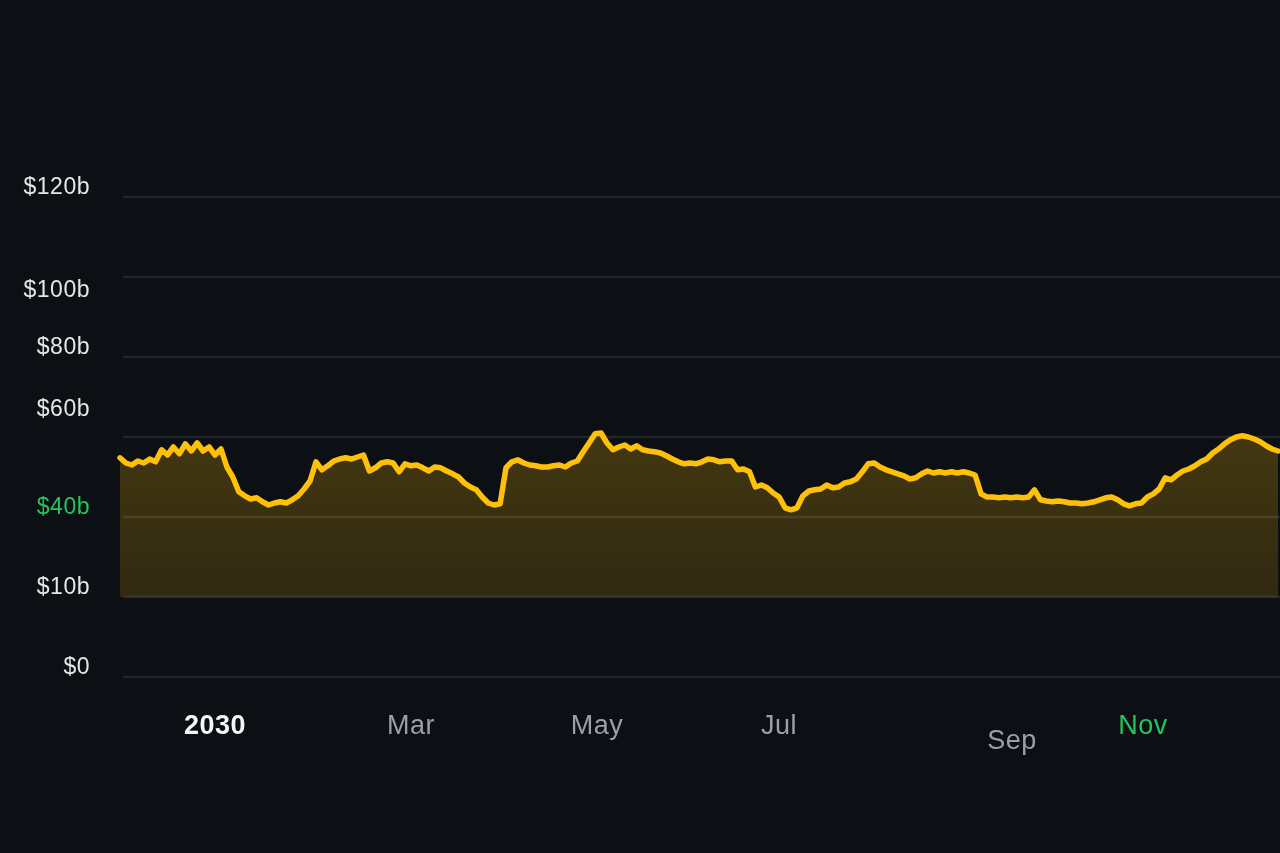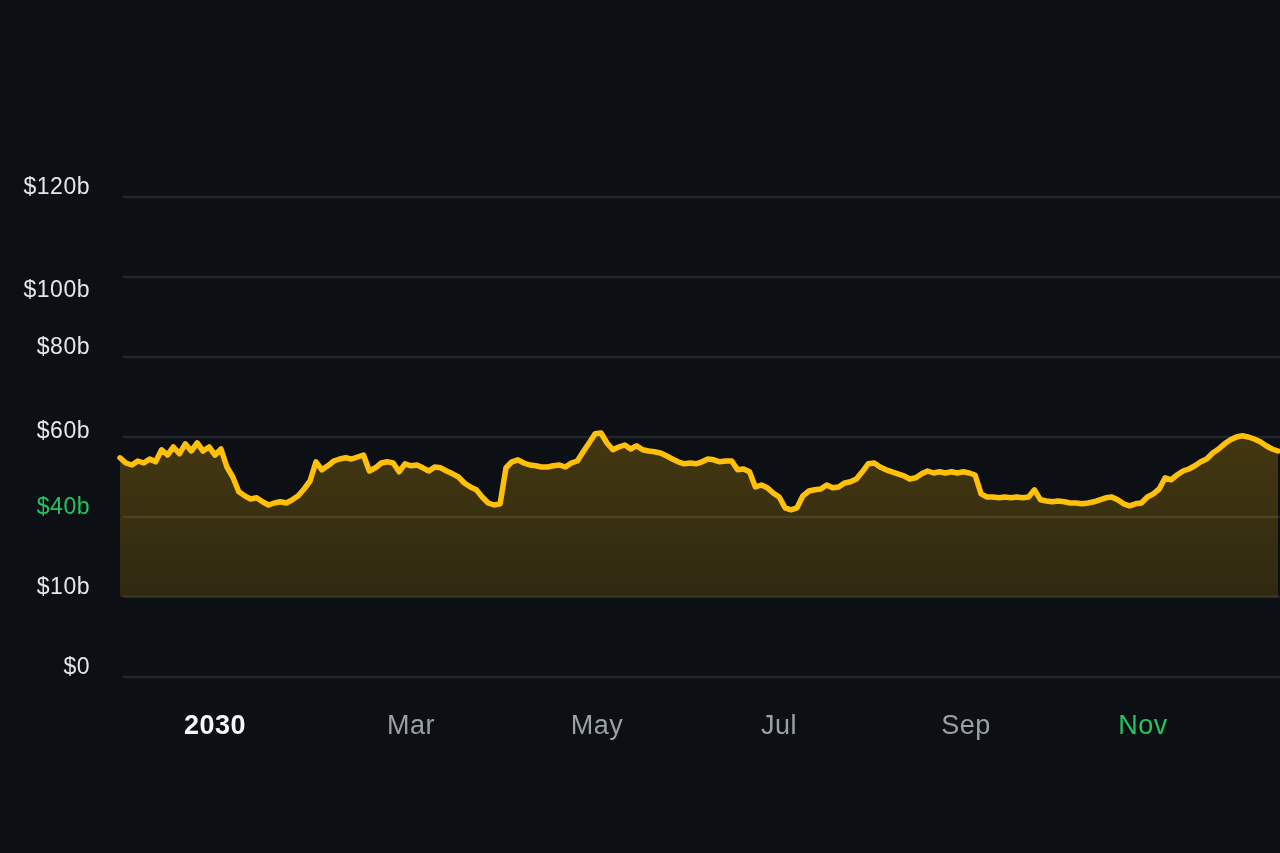--- a/index.html
+++ b/index.html
@@ -30,26 +30,26 @@
         <line x1="123" y1="357" x2="1280" y2="357" stroke="#21252c" stroke-width="2.5"></line>
         <line x1="123" y1="277" x2="1280" y2="277" stroke="#21252c" stroke-width="2.5"></line>
         <line x1="123" y1="197" x2="1280" y2="197" stroke="#21252c" stroke-width="2.5"></line>
         <path d="M120.0,457.8 L125.9,463.0 L131.9,465.0 L137.8,461.0 L143.8,463.0 L149.7,459.0 L155.6,461.8 L161.6,449.8 L167.5,455.0 L173.4,447.0 L179.4,453.8 L185.3,443.8 L191.3,451.0 L197.2,443.0 L203.1,451.0 L209.1,447.0 L215.0,455.0 L221.0,449.0 L226.9,467.0 L232.8,477.0 L238.8,491.8 L244.7,495.8 L250.6,499.0 L256.6,497.8 L262.5,501.8 L268.5,505.0 L274.4,503.0 L280.3,501.8 L286.3,503.0 L292.2,499.8 L298.2,495.8 L304.1,489.0 L310.0,481.0 L316.0,461.8 L321.9,469.8 L327.8,465.8 L333.8,461.0 L339.7,459.0 L345.7,457.8 L351.6,459.0 L357.5,457.0 L363.5,455.0 L369.4,471.0 L375.4,467.8 L381.3,463.0 L387.2,461.8 L393.2,463.0 L399.1,471.8 L405.0,463.8 L411.0,465.8 L416.9,465.0 L422.9,467.8 L428.8,471.0 L434.7,467.0 L440.7,467.8 L446.6,471.0 L452.6,473.8 L458.5,477.0 L464.4,483.0 L470.4,487.0 L476.3,489.8 L482.2,497.0 L488.2,503.0 L494.1,505.0 L500.1,503.8 L506.0,467.8 L511.9,461.8 L517.9,459.8 L523.8,463.0 L529.8,465.0 L535.7,465.8 L541.6,467.0 L547.6,467.0 L553.5,465.8 L559.4,465.0 L565.4,467.0 L571.3,463.0 L577.3,461.0 L583.2,451.8 L589.1,443.0 L595.1,433.8 L601.0,433.0 L607.0,443.0 L612.9,449.8 L618.8,447.0 L624.8,445.0 L630.7,449.0 L636.6,445.8 L642.6,449.8 L648.5,451.0 L654.5,451.8 L660.4,453.0 L666.3,455.8 L672.3,459.0 L678.2,461.8 L684.2,463.8 L690.1,463.0 L696.0,463.8 L702.0,461.8 L707.9,459.0 L713.8,459.8 L719.8,461.8 L725.7,461.0 L731.7,461.0 L737.6,469.8 L743.5,469.0 L749.5,471.8 L755.4,487.0 L761.4,485.0 L767.3,487.8 L773.2,493.0 L779.2,497.0 L785.1,507.8 L791.0,509.8 L797.0,507.8 L802.9,495.8 L808.9,491.0 L814.8,489.8 L820.7,489.0 L826.7,485.0 L832.6,487.8 L838.6,487.0 L844.5,483.0 L850.4,481.8 L856.4,479.0 L862.3,471.8 L868.2,463.8 L874.2,463.0 L880.1,467.0 L886.1,469.8 L892.0,471.8 L897.9,473.8 L903.9,475.8 L909.8,479.0 L915.8,477.8 L921.7,473.8 L927.6,471.0 L933.6,473.0 L939.5,471.8 L945.4,473.0 L951.4,471.8 L957.3,473.0 L963.3,471.8 L969.2,473.0 L975.1,475.0 L981.1,493.8 L987.0,497.0 L993.0,497.0 L998.9,497.8 L1004.8,497.0 L1010.8,497.8 L1016.7,497.0 L1022.6,497.8 L1028.6,497.0 L1034.5,489.8 L1040.5,499.8 L1046.4,501.0 L1052.3,501.8 L1058.3,501.0 L1064.2,501.8 L1070.2,503.0 L1076.1,503.0 L1082.0,503.8 L1088.0,503.0 L1093.9,501.8 L1099.8,499.8 L1105.8,497.8 L1111.7,497.0 L1117.7,499.8 L1123.6,503.8 L1129.5,505.8 L1135.5,503.8 L1141.4,503.0 L1147.4,497.0 L1153.3,493.8 L1159.2,489.0 L1165.2,477.8 L1171.1,479.8 L1177.0,475.0 L1183.0,471.0 L1188.9,469.0 L1194.9,465.8 L1200.8,461.8 L1206.7,459.0 L1212.7,453.0 L1218.6,449.0 L1224.6,443.8 L1230.5,439.8 L1236.4,437.0 L1242.4,435.8 L1248.3,437.0 L1254.2,439.0 L1260.2,441.8 L1266.1,445.8 L1272.1,449.0 L1278.0,451.0 L1278.0,597 L120,597 Z" fill="url(#fillGrad)"></path>
         <path d="M120.0,457.8 L125.9,463.0 L131.9,465.0 L137.8,461.0 L143.8,463.0 L149.7,459.0 L155.6,461.8 L161.6,449.8 L167.5,455.0 L173.4,447.0 L179.4,453.8 L185.3,443.8 L191.3,451.0 L197.2,443.0 L203.1,451.0 L209.1,447.0 L215.0,455.0 L221.0,449.0 L226.9,467.0 L232.8,477.0 L238.8,491.8 L244.7,495.8 L250.6,499.0 L256.6,497.8 L262.5,501.8 L268.5,505.0 L274.4,503.0 L280.3,501.8 L286.3,503.0 L292.2,499.8 L298.2,495.8 L304.1,489.0 L310.0,481.0 L316.0,461.8 L321.9,469.8 L327.8,465.8 L333.8,461.0 L339.7,459.0 L345.7,457.8 L351.6,459.0 L357.5,457.0 L363.5,455.0 L369.4,471.0 L375.4,467.8 L381.3,463.0 L387.2,461.8 L393.2,463.0 L399.1,471.8 L405.0,463.8 L411.0,465.8 L416.9,465.0 L422.9,467.8 L428.8,471.0 L434.7,467.0 L440.7,467.8 L446.6,471.0 L452.6,473.8 L458.5,477.0 L464.4,483.0 L470.4,487.0 L476.3,489.8 L482.2,497.0 L488.2,503.0 L494.1,505.0 L500.1,503.8 L506.0,467.8 L511.9,461.8 L517.9,459.8 L523.8,463.0 L529.8,465.0 L535.7,465.8 L541.6,467.0 L547.6,467.0 L553.5,465.8 L559.4,465.0 L565.4,467.0 L571.3,463.0 L577.3,461.0 L583.2,451.8 L589.1,443.0 L595.1,433.8 L601.0,433.0 L607.0,443.0 L612.9,449.8 L618.8,447.0 L624.8,445.0 L630.7,449.0 L636.6,445.8 L642.6,449.8 L648.5,451.0 L654.5,451.8 L660.4,453.0 L666.3,455.8 L672.3,459.0 L678.2,461.8 L684.2,463.8 L690.1,463.0 L696.0,463.8 L702.0,461.8 L707.9,459.0 L713.8,459.8 L719.8,461.8 L725.7,461.0 L731.7,461.0 L737.6,469.8 L743.5,469.0 L749.5,471.8 L755.4,487.0 L761.4,485.0 L767.3,487.8 L773.2,493.0 L779.2,497.0 L785.1,507.8 L791.0,509.8 L797.0,507.8 L802.9,495.8 L808.9,491.0 L814.8,489.8 L820.7,489.0 L826.7,485.0 L832.6,487.8 L838.6,487.0 L844.5,483.0 L850.4,481.8 L856.4,479.0 L862.3,471.8 L868.2,463.8 L874.2,463.0 L880.1,467.0 L886.1,469.8 L892.0,471.8 L897.9,473.8 L903.9,475.8 L909.8,479.0 L915.8,477.8 L921.7,473.8 L927.6,471.0 L933.6,473.0 L939.5,471.8 L945.4,473.0 L951.4,471.8 L957.3,473.0 L963.3,471.8 L969.2,473.0 L975.1,475.0 L981.1,493.8 L987.0,497.0 L993.0,497.0 L998.9,497.8 L1004.8,497.0 L1010.8,497.8 L1016.7,497.0 L1022.6,497.8 L1028.6,497.0 L1034.5,489.8 L1040.5,499.8 L1046.4,501.0 L1052.3,501.8 L1058.3,501.0 L1064.2,501.8 L1070.2,503.0 L1076.1,503.0 L1082.0,503.8 L1088.0,503.0 L1093.9,501.8 L1099.8,499.8 L1105.8,497.8 L1111.7,497.0 L1117.7,499.8 L1123.6,503.8 L1129.5,505.8 L1135.5,503.8 L1141.4,503.0 L1147.4,497.0 L1153.3,493.8 L1159.2,489.0 L1165.2,477.8 L1171.1,479.8 L1177.0,475.0 L1183.0,471.0 L1188.9,469.0 L1194.9,465.8 L1200.8,461.8 L1206.7,459.0 L1212.7,453.0 L1218.6,449.0 L1224.6,443.8 L1230.5,439.8 L1236.4,437.0 L1242.4,435.8 L1248.3,437.0 L1254.2,439.0 L1260.2,441.8 L1266.1,445.8 L1272.1,449.0 L1278.0,451.0" fill="none" stroke="#FFC107" stroke-width="5.5" stroke-linejoin="round" stroke-linecap="round"></path>
       </svg></div>
   <div id="y-axis">
       <div class="y-tick-label" style="top: 652px; color: rgb(228, 230, 232);">$0</div>
       <div class="y-tick-label" style="top: 572px; color: rgb(228, 230, 232);">$10b</div>
       <div class="y-tick-label" style="top: 492px; color: #22c55e;">$40b</div>
-      <div class="y-tick-label" style="top: 416px; color: rgb(228, 230, 232);">$60b</div>
+      <div class="y-tick-label" style="top: 394px; color: rgb(228, 230, 232);">$60b</div>
       <div class="y-tick-label" style="top: 332px; color: rgb(228, 230, 232);">$80b</div>
       <div class="y-tick-label" style="top: 252px; color: rgb(228, 230, 232); margin-top: 23px;">$100b</div>
       <div class="y-tick-label" style="top: 172px; color: rgb(228, 230, 232);">$120b</div>
     </div>
   <div id="x-axis">
       <div class="x-tick-label year" style="left: 215.004px; color: rgb(244, 245, 246);">2030</div>
       <div class="x-tick-label" style="left: 411.044px; color: rgb(155, 160, 166);">Mar</div>
       <div class="x-tick-label" style="left: 596.992px; color: rgb(155, 160, 166);">May</div>
       <div class="x-tick-label" style="left: 778.996px; color: rgb(155, 160, 166); text-align: center;">Jul</div>
-      <div class="x-tick-label" style="left: 966px; color: rgb(155, 160, 166);">Sep</div>
+      <div class="x-tick-label" style="left: 1012px; color: rgb(155, 160, 166); margin-top: 15px;">Sep</div>
       <div class="x-tick-label" style="left: 1143px; color: #22c55e;">Nov</div>
     </div>
 </div>
 
 </body></html>

